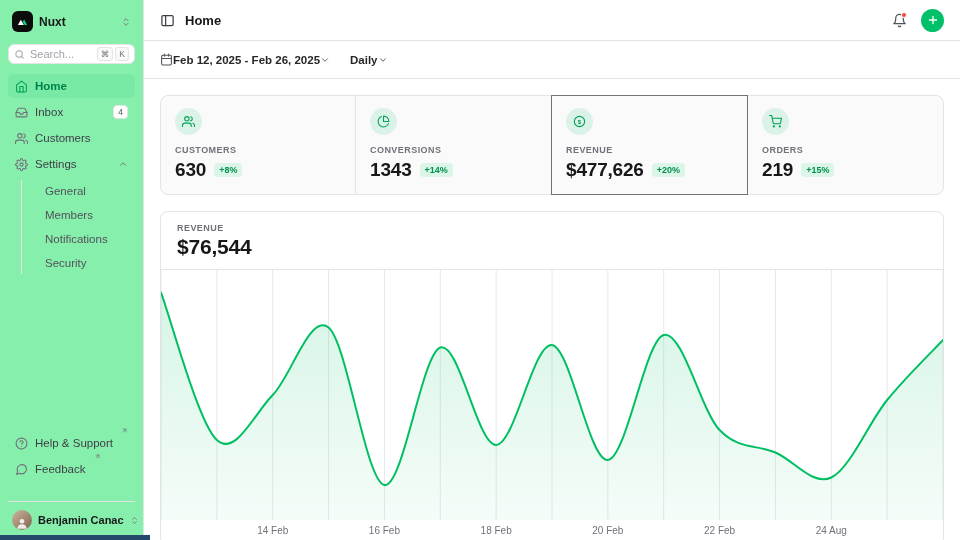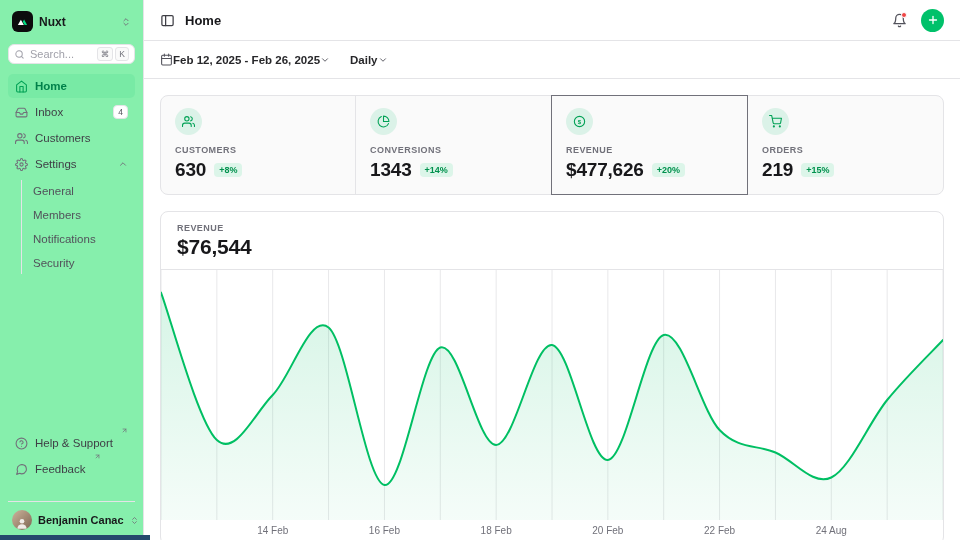--- a/index.html
+++ b/index.html
@@ -24,21 +24,21 @@
     padding:1px 3px; background:#fafafa; line-height:1.2; min-width:11px; text-align:center; }
   .nav { display:flex; flex-direction:column; gap:2px; }
   .nav-item { display:flex; align-items:center; gap:7px; height:24px; padding:0 7px;
     border-radius:5px; font-size:11.5px; color:#3f3f46; cursor:pointer; white-space:nowrap; }
   .nav-item svg { color:#71717a; flex:none; }
   .nav-item.active { background:rgba(0,193,106,.10); color:#00814a; font-weight:600; }
   .nav-item.active svg { color:#00a155; }
   .nav-badge { margin-left:auto; font-size:8.5px; border:1px solid #e4e4e7; border-radius:4px;
     padding:1px 4px; color:#52525b; background:#fff; line-height:1.2; }
   .nav-caret { margin-left:auto; color:#71717a; display:flex; }
-  .subnav { margin:2px 0 2px 13px; border-left:1px solid #e4e4e7; padding-left:4px;
+  .subnav { margin:2px 0 2px 13px; border-left:1px solid #e4e4e7; padding-left:16px;
     display:flex; flex-direction:column; gap:2px; }
   .subnav .nav-item { height:22px; color:#52525b; }
   .sidebar-bottom { margin-top:auto; display:flex; flex-direction:column; gap:2px; }
   .ext { color:#a1a1aa; display:flex; align-self:flex-start; margin:-4px 0 0 1px; }
   .user-row { border-top:1px solid #e4e4e7; margin-top:18px; padding:8px 4px 2px;
     display:flex; align-items:center; gap:6px; cursor:pointer; }
   .avatar { width:20px; height:20px; min-width:20px; border-radius:50%;
     background:linear-gradient(135deg,#cdb49c,#7d6652); display:flex; align-items:flex-end;
     justify-content:center; overflow:hidden; }
   .user-name { font-size:11px; font-weight:600; white-space:nowrap; }

